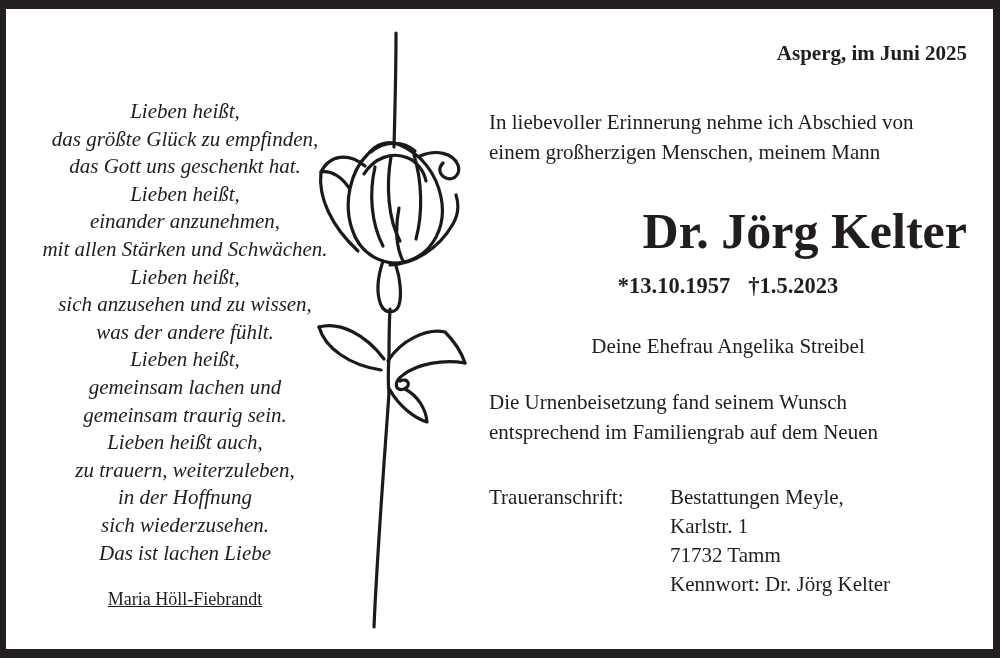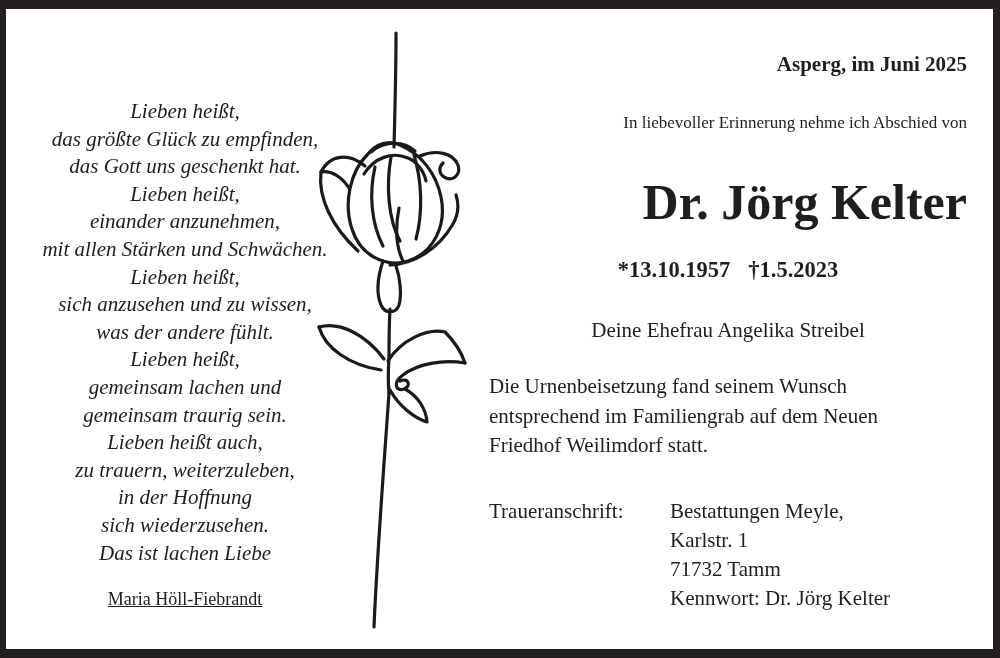--- a/index.html
+++ b/index.html
@@ -48,42 +48,42 @@
     stroke: #1d1919;
     stroke-width: 3.2;
     stroke-linecap: round;
     stroke-linejoin: round;
   }
 
   
   .main-col {
     position: absolute;
     left: 483px;
-    top: 11px;
+    top: 0;
     width: 478px;
   }
   .dateline {
     margin-top: 31px;
     text-align: right;
     font-weight: bold;
     font-size: 21px;
     line-height: 26px;
   }
-  .intro { margin-top: 31px; font-size: 17px; line-height: 30px; text-align: right; }
+  .intro { margin-top: 41px; font-size: 21px; line-height: 30px; }
   .intro .line, .burial .line { white-space: nowrap; }
   .deceased-name {
     margin: 36px 0 0 0;
     text-align: right;
     font-weight: bold;
     font-size: 50px;
     line-height: 56px;
     white-space: nowrap;
   }
   .dates {
-    margin-top: 26px;
+    margin-top: 13px;
     text-align: center;
     font-weight: bold;
     font-size: 22.5px;
     line-height: 28px;
     white-space: nowrap;
   }
   .dates .death { margin-left: 18px; }
   .dedication {
     margin-top: 32px;
     text-align: center;
@@ -157,34 +157,34 @@
       <path d="M 161 338 C 139 334, 113 339, 99 350 C 89 357, 91 367, 100 364 C 108 361, 104 352, 96 356"></path>
       <path d="M 101 364 C 114 371, 122 384, 123 397 C 110 393, 95 381, 86 365"></path>
     </g>
   </svg>
 
   <div class="main-col">
     <div class="dateline">Asperg, im Juni 2025</div>
 
     <div class="intro">
       <div class="line">In liebevoller Erinnerung nehme ich Abschied von</div>
+      <div class="line">einem großherzigen Menschen, meinem Mann</div>
     </div>
 
     <h1 class="deceased-name">Dr. Jörg Kelter</h1>
 
     <div class="dates">
       <span class="birth">*13.10.1957</span><span class="death">†1.5.2023</span>
     </div>
 
     <div class="dedication">Deine Ehefrau Angelika Streibel</div>
 
     <div class="burial">
       <div class="line">Die Urnenbeisetzung fand seinem Wunsch</div>
       <div class="line">entsprechend im Familiengrab auf dem Neuen</div>
-      <div class="line">Friedhof Weilimdorf statt.</div>
     </div>
 
     <div class="mourning">
       <div class="mourning-label">Traueranschrift:</div>
       <div class="mourning-lines">
         <div class="line">Bestattungen Meyle,</div>
         <div class="line">Karlstr. 1</div>
         <div class="line">71732 Tamm</div>
         <div class="line">Kennwort: Dr. Jörg Kelter</div>
       </div>

